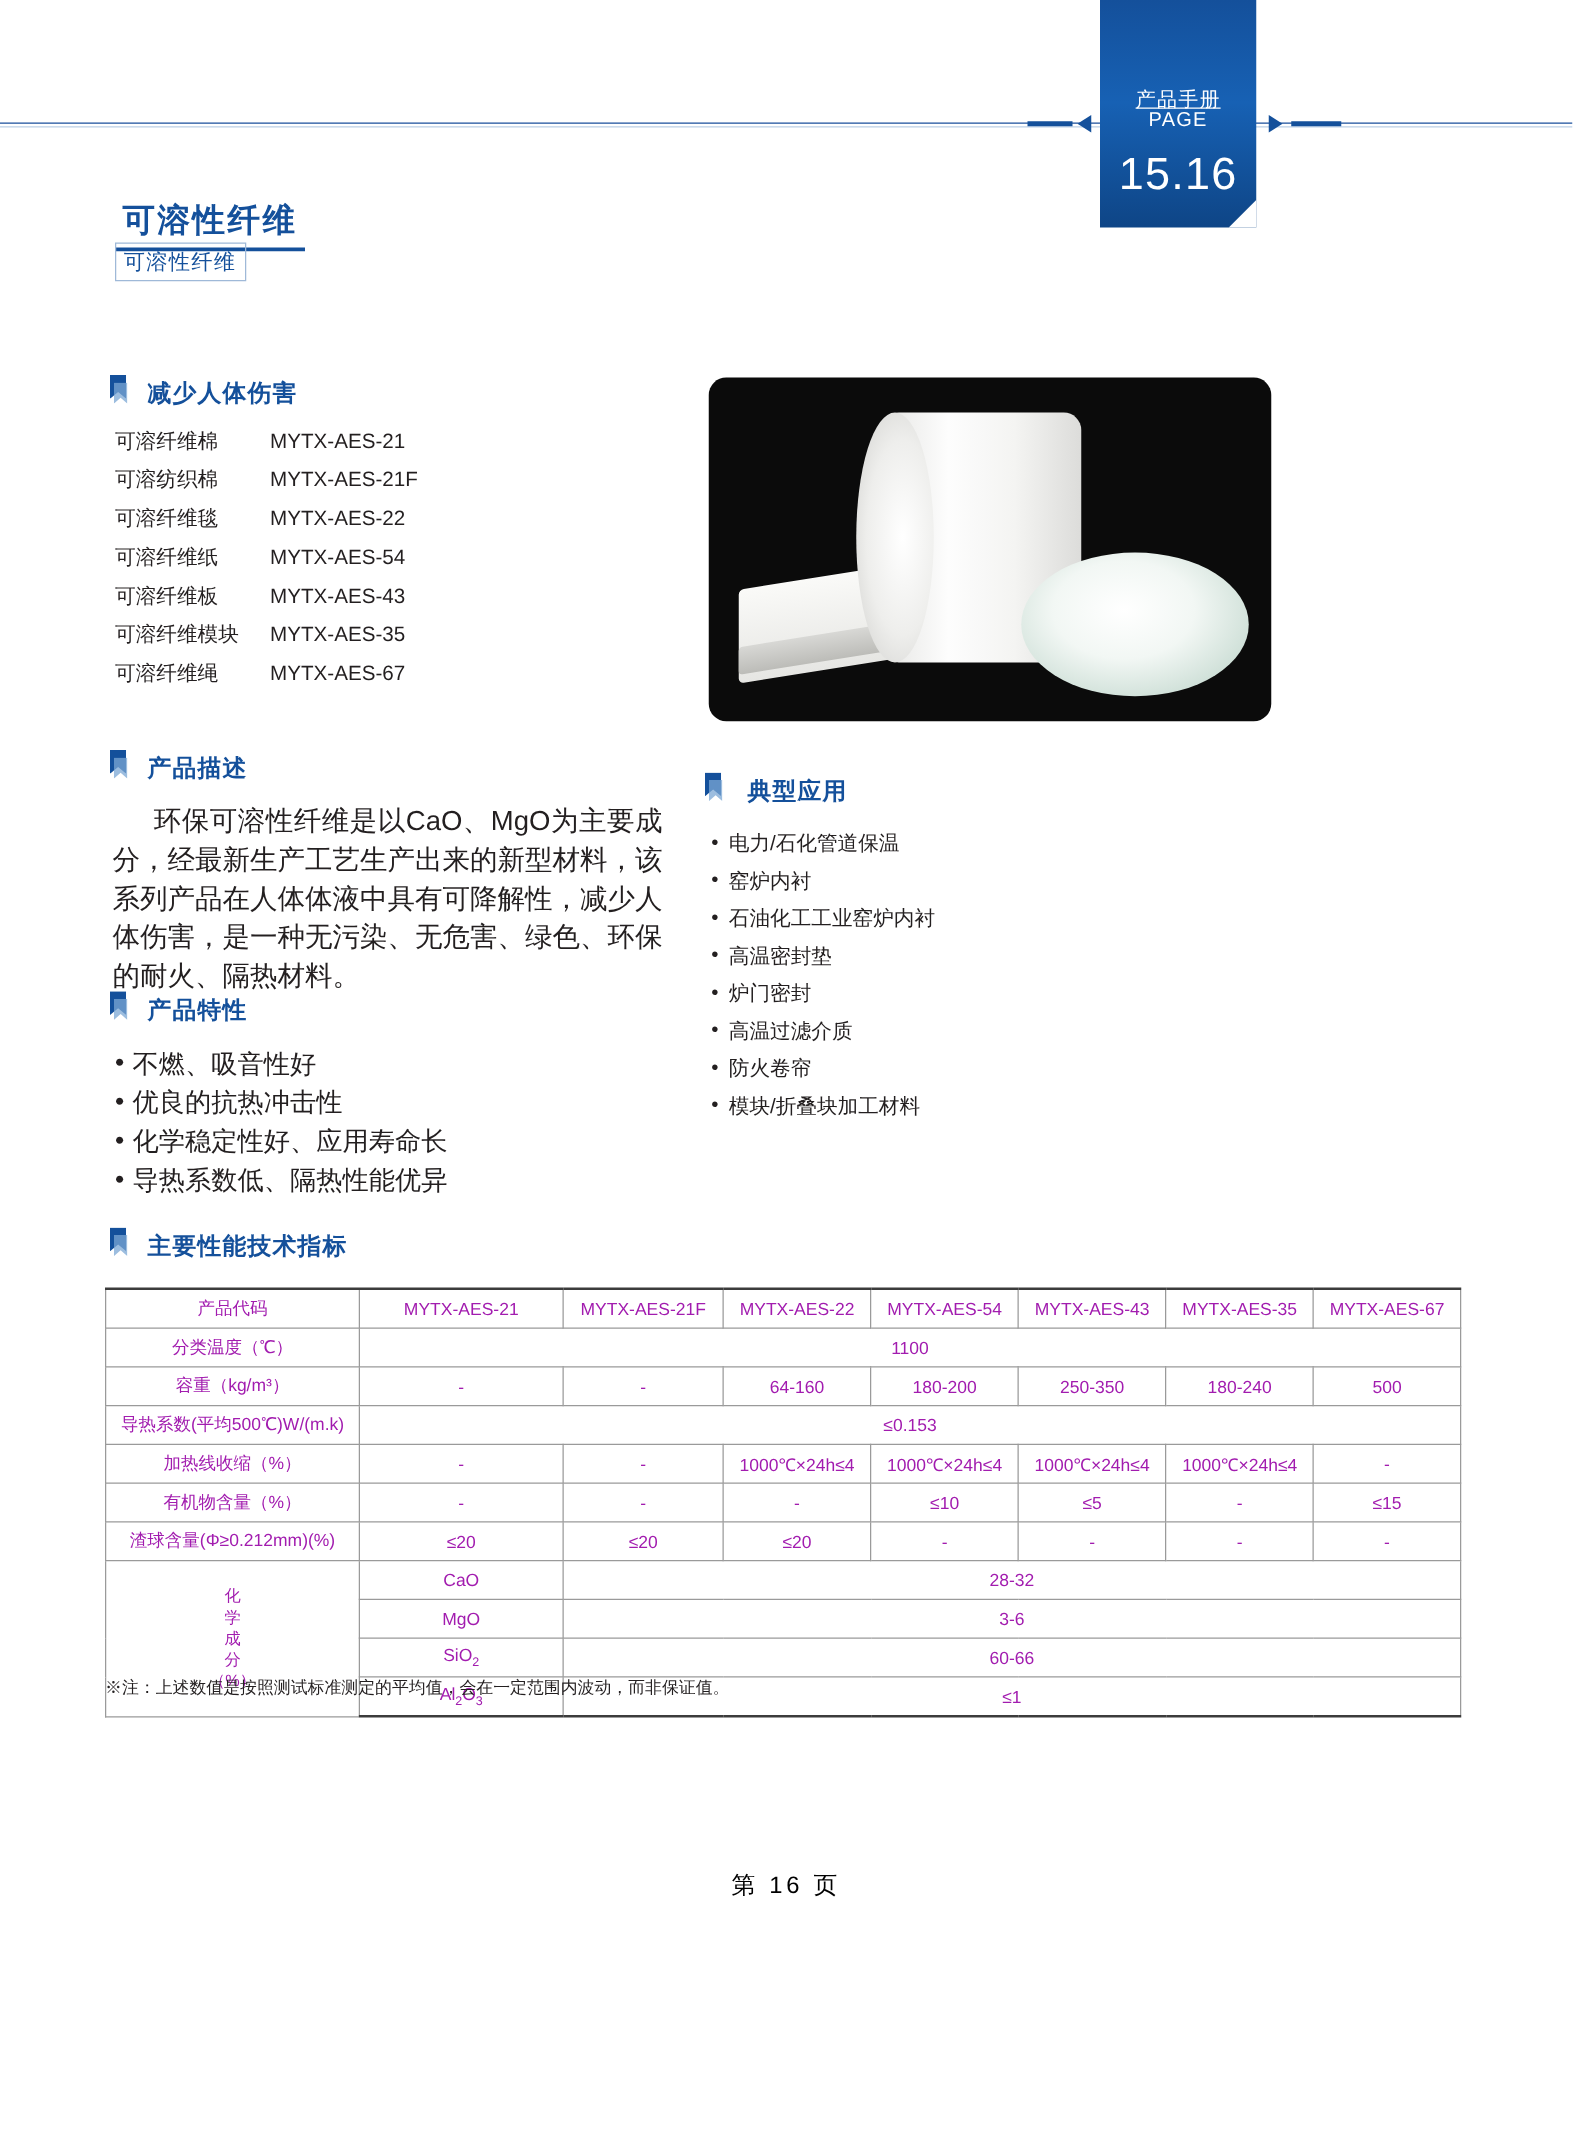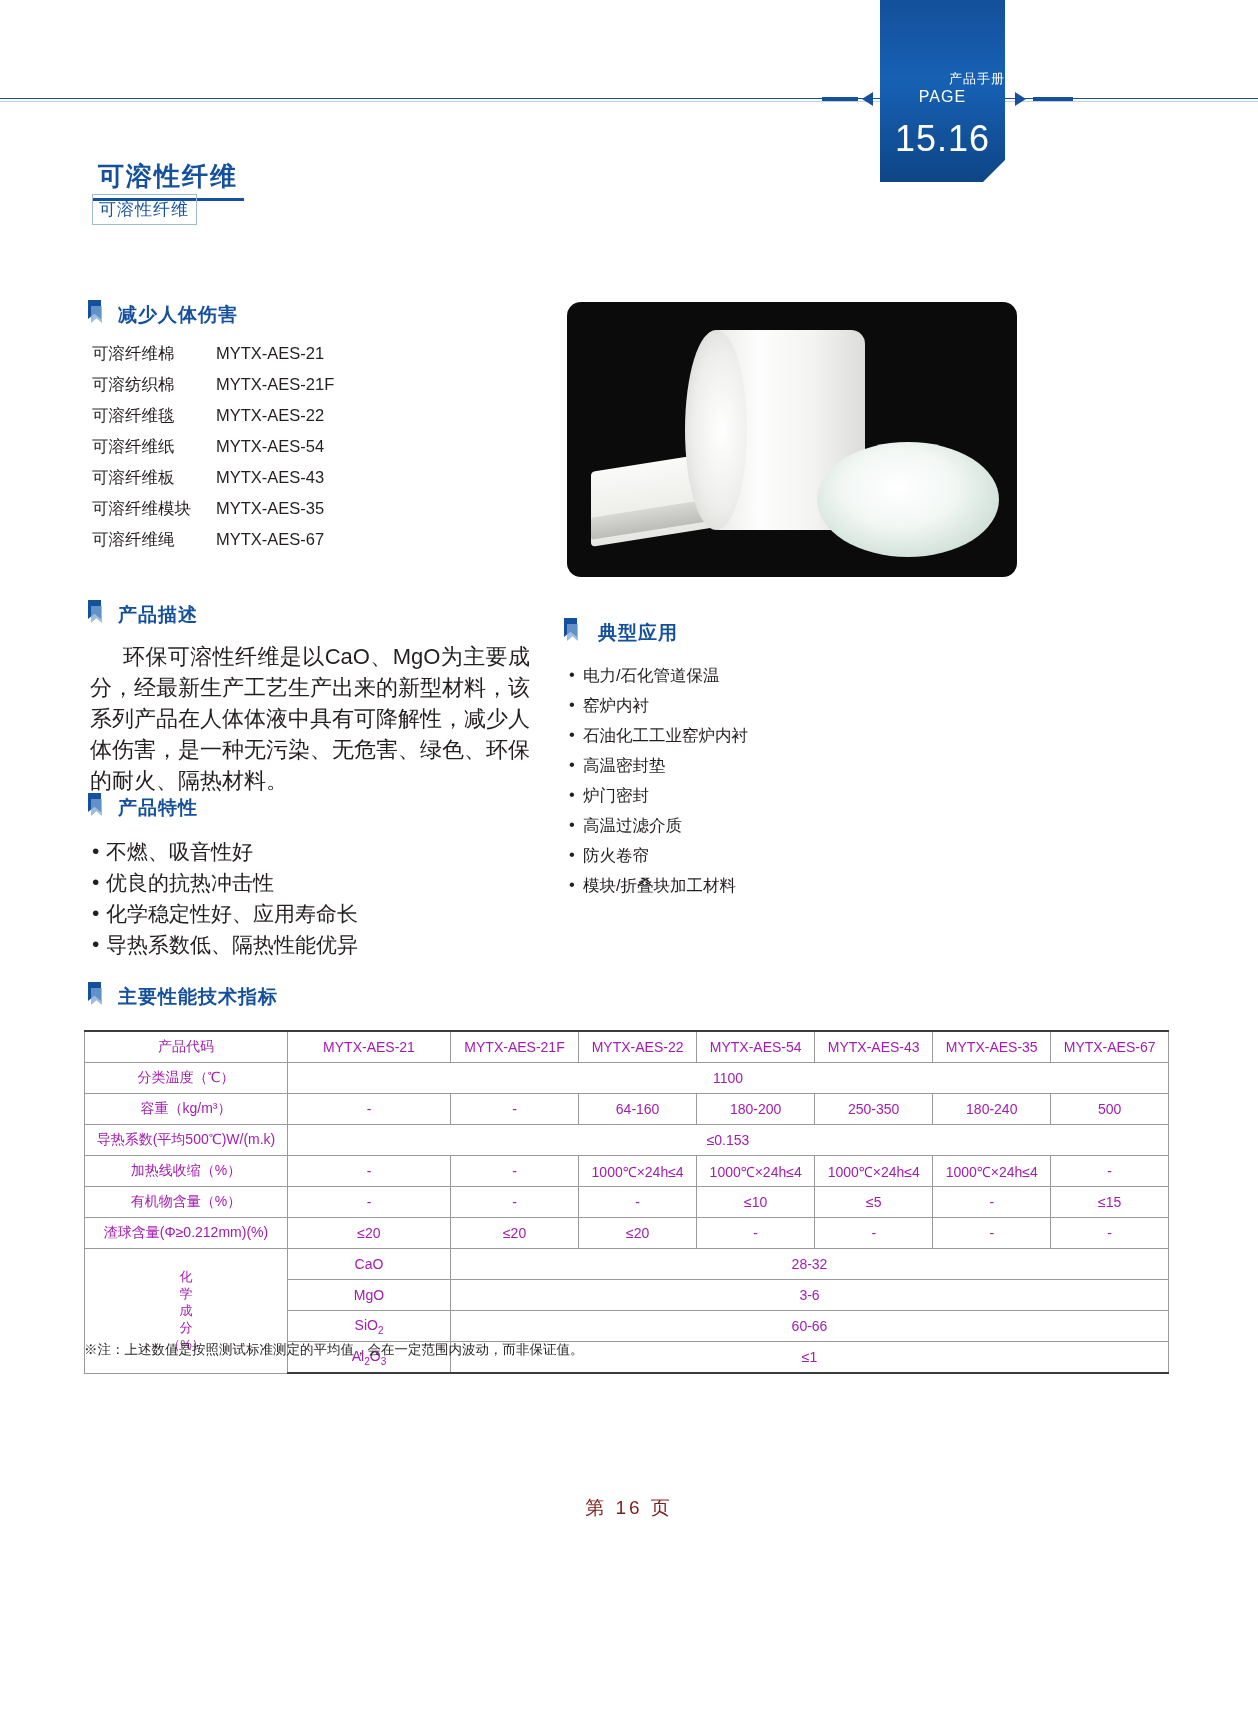--- a/index.html
+++ b/index.html
@@ -48,24 +48,25 @@
     width: 0;
     height: 0;
     border-left: 22px solid transparent;
     border-bottom: 22px solid #ffffff;
   }
   .page-badge .cn {
     position: absolute;
     left: 0;
     right: 0;
     top: 70px;
-    text-align: right;
+    text-align: center;
     color: #ffffff;
-    font-size: 13px;
+    font-size: 16px;
     letter-spacing: 1px;
+    text-decoration: underline;
   }
   .page-badge .en {
     position: absolute;
     left: 0;
     right: 0;
     top: 88px;
     text-align: center;
     color: #ffffff;
     font-size: 16px;
     letter-spacing: 1px;
@@ -351,21 +352,21 @@
   .note .l2 { padding-left: 28px; }
 
   .footer {
     position: absolute;
     left: 0;
     top: 1495px;
     width: 1258px;
     text-align: center;
     font-size: 19px;
     letter-spacing: 3px;
-    color: #7f1d1d;
+    color: #000000;
   }
   sub { font-size: 10px; }
 </style>
 </head>
 <body>
 
 <div class="header-rule"></div>
 <div class="header-rule-2"></div>
 
 <div class="arrow-left">

